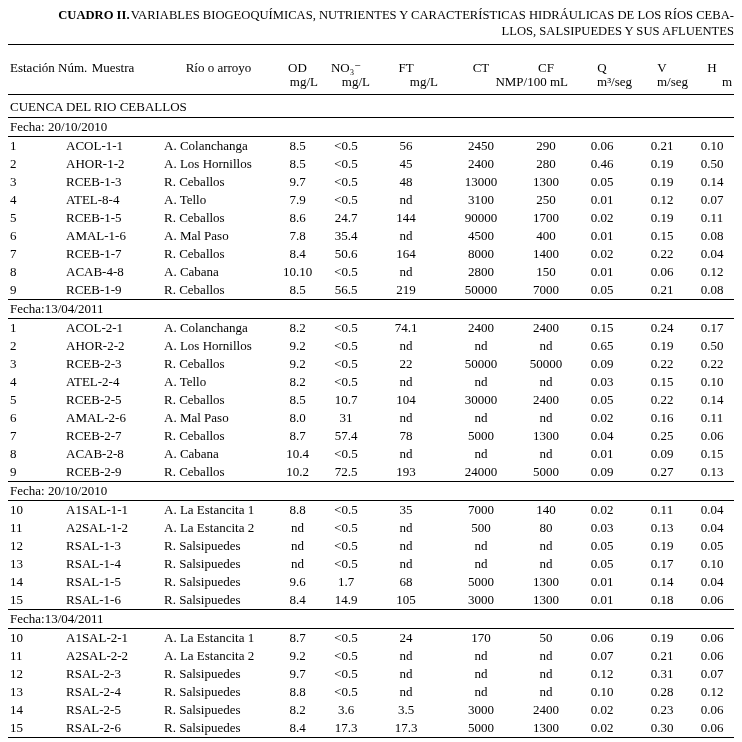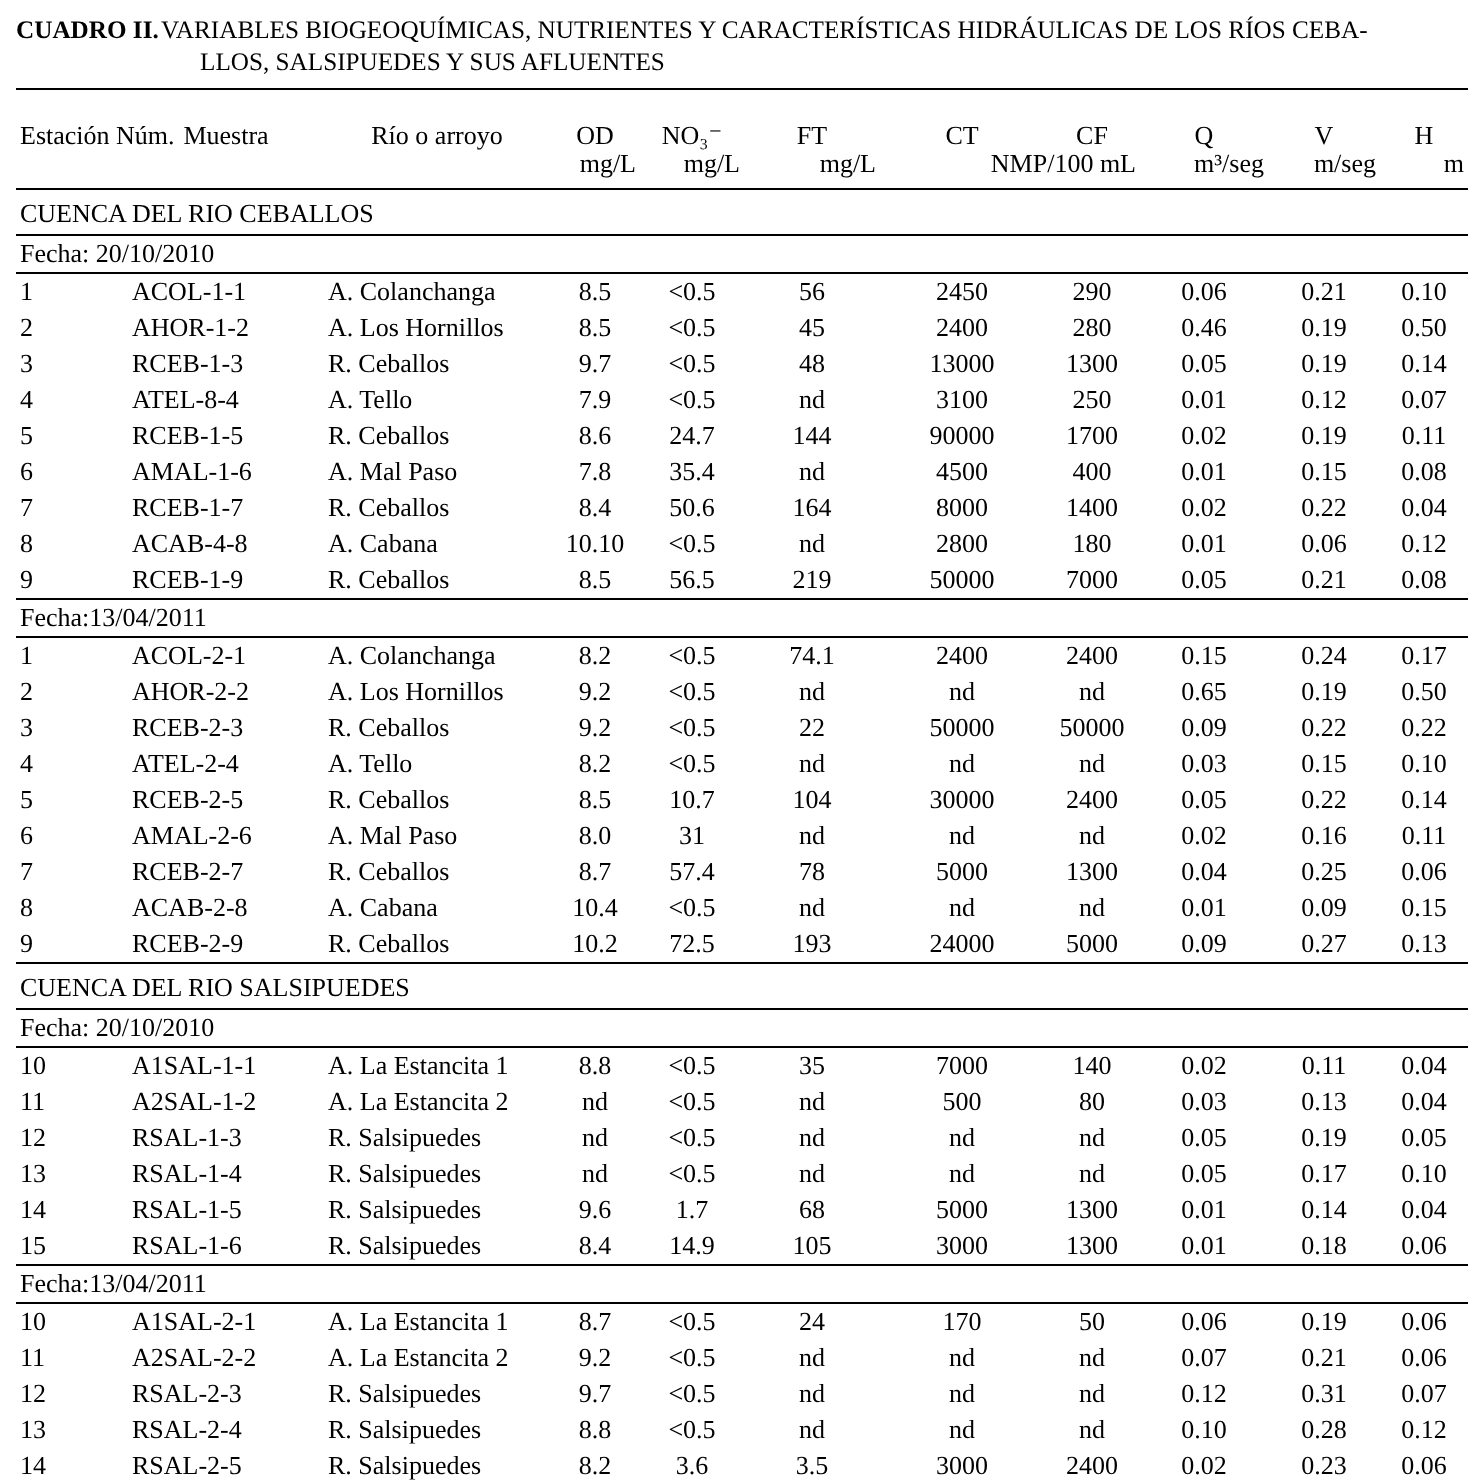--- a/index.html
+++ b/index.html
@@ -15,21 +15,21 @@
   .page {
     padding: 7px 8px 4px 8px;
     overflow: hidden;
   }
   
   .caption {
     font-size: 12.6px;
     line-height: 1.3;
     margin-bottom: 4px;
   }
-  .cap-line { white-space: nowrap; }
+  .cap-line { white-space: nowrap; text-align: right; }
   .cap-label { font-weight: bold; }
   .cap-line2 { padding-left: 92px; }
 
   
   table {
     border-collapse: collapse;
     table-layout: fixed;
     width: 726px;
     font-size: 13px;
     border-top: 1px solid #000;
@@ -226,21 +226,21 @@
           <td class="center">0.04</td>
         </tr>
         <tr class="data-row">
           <td class="left">8</td>
           <td class="left">ACAB-4-8</td>
           <td class="left">A. Cabana</td>
           <td class="center">10.10</td>
           <td class="center">&lt;0.5</td>
           <td class="center">nd</td>
           <td class="center">2800</td>
-          <td class="center">180</td>
+          <td class="center">150</td>
           <td class="center">0.01</td>
           <td class="center">0.06</td>
           <td class="center">0.12</td>
         </tr>
         <tr class="data-row">
           <td class="left">9</td>
           <td class="left">RCEB-1-9</td>
           <td class="left">R. Ceballos</td>
           <td class="center">8.5</td>
           <td class="center">56.5</td>
@@ -364,23 +364,20 @@
           <td class="left">R. Ceballos</td>
           <td class="center">10.2</td>
           <td class="center">72.5</td>
           <td class="center">193</td>
           <td class="center">24000</td>
           <td class="center">5000</td>
           <td class="center">0.09</td>
           <td class="center">0.27</td>
           <td class="center">0.13</td>
         </tr>
-        <tr class="section-row">
-          <td colspan="11">CUENCA DEL RIO SALSIPUEDES</td>
-        </tr>
         <tr class="date-row">
           <td colspan="11">Fecha: 20/10/2010</td>
         </tr>
         <tr class="data-row">
           <td class="left">10</td>
           <td class="left">A1SAL-1-1</td>
           <td class="left">A. La Estancita 1</td>
           <td class="center">8.8</td>
           <td class="center">&lt;0.5</td>
           <td class="center">35</td>

